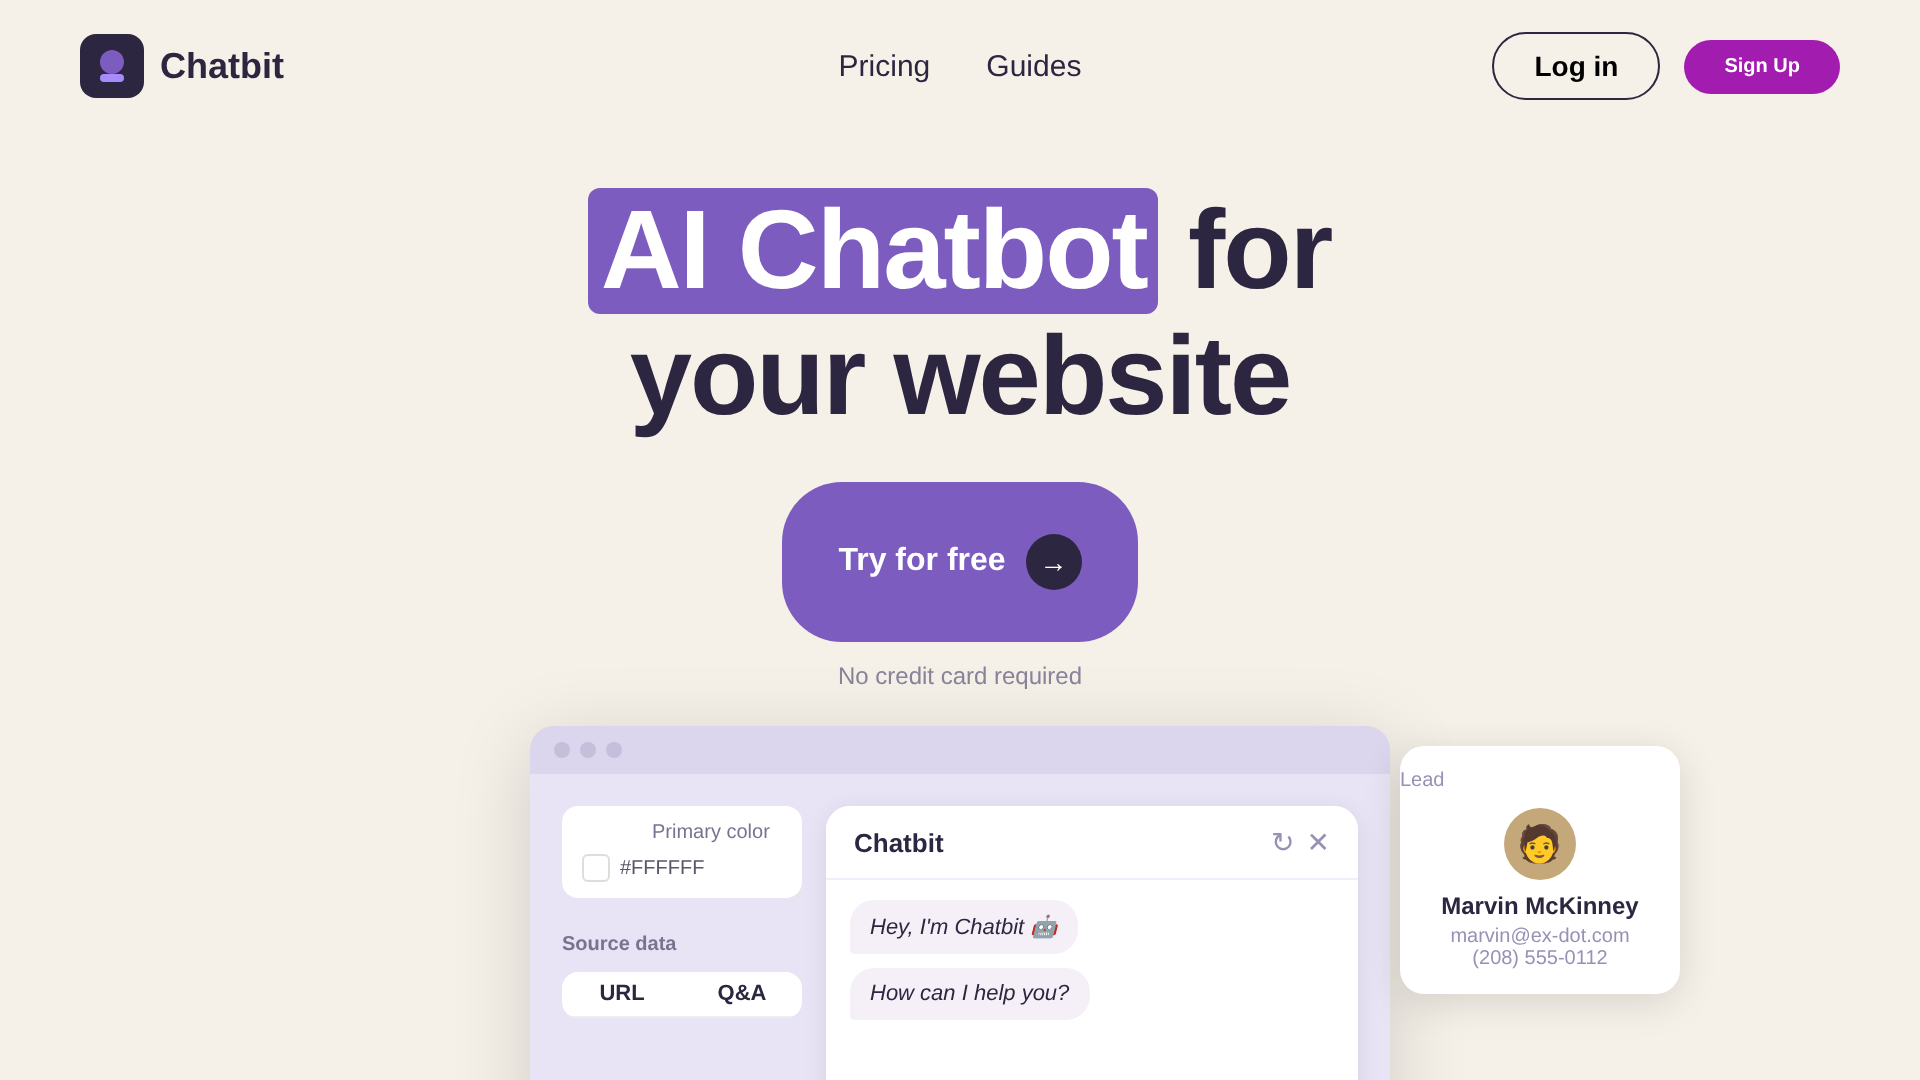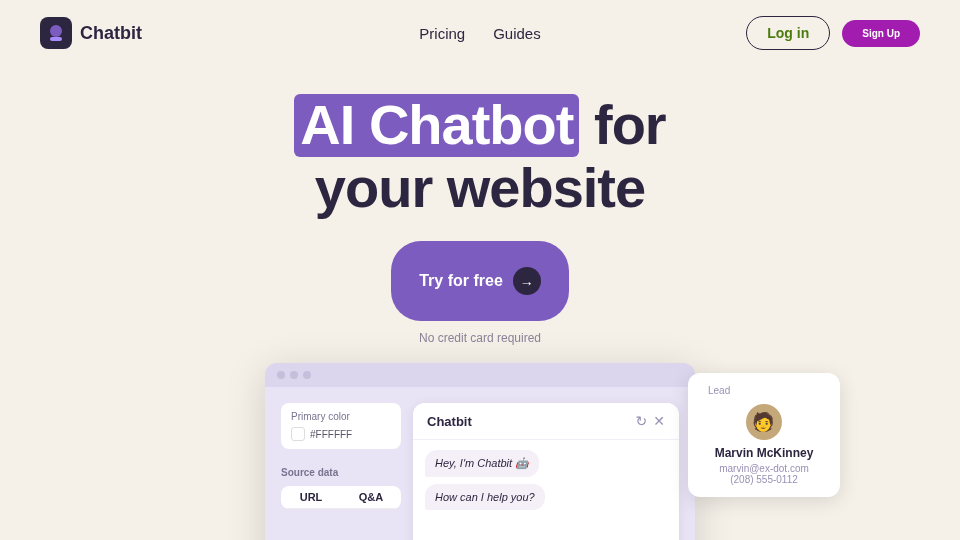--- a/index.html
+++ b/index.html
@@ -52,21 +52,21 @@
     .nav-actions {
       display: flex;
       align-items: center;
       gap: 12px;
     }
     .btn-login {
       padding: 8px 20px;
       border: 1.5px solid #2d2640;
       border-radius: 20px;
       background: transparent;
-      color: #4d7c0f;
+      color: #000000;
       font-size: 14px;
       font-weight: 600;
       cursor: pointer;
     }
     .btn-signup {
       padding: 8px 20px;
       border: none;
       border-radius: 20px;
       background: #a21caf;
       color: #fff;
@@ -196,20 +196,21 @@
     .primary-color-block {
       background: #fff;
       border-radius: 8px;
       padding: 8px 10px;
       margin-bottom: 10px;
       font-size: 10px;
     }
     .primary-color-label {
       color: #7a7390;
       margin-bottom: 5px;
+      margin-left: 35px;
     }
     .color-swatch-row {
       display: flex;
       align-items: center;
       gap: 5px;
     }
     .color-swatch {
       width: 14px;
       height: 14px;
       border-radius: 3px;
@@ -266,24 +267,24 @@
       font-style: italic;
     }
 
     
     .float-card-lead {
       position: absolute;
       right: -10px;
       top: 10px;
       background: #fff;
       border-radius: 12px;
-      padding: 12px 20px;
+      padding: 12px 0;
       box-shadow: 0 4px 20px rgba(0,0,0,0.12);
       text-align: center;
-      width: 152px;
+      width: 140px;
     }
     .lead-label {
       font-size: 10px;
       color: #9990b5;
       text-align: left;
       margin-bottom: 8px;
     }
     .lead-avatar {
       width: 36px;
       height: 36px;

